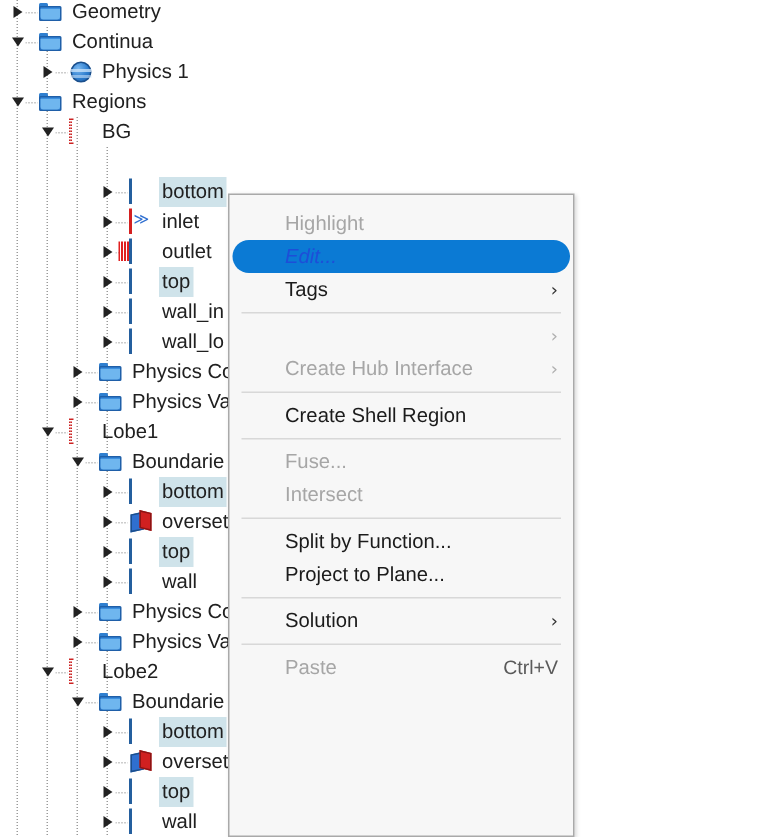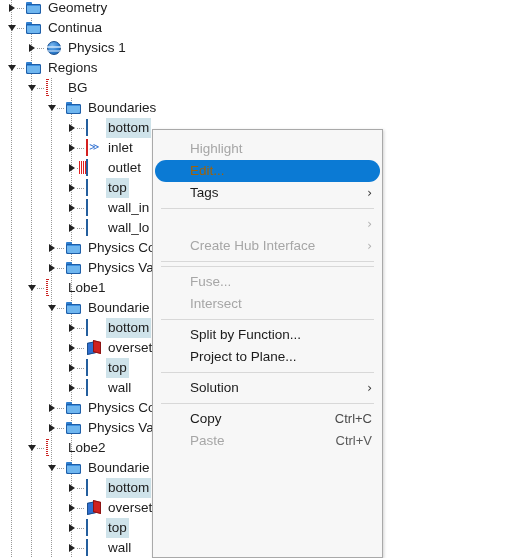--- a/index.html
+++ b/index.html
@@ -172,21 +172,22 @@
     box-sizing:border-box;
   }
   .mi{
     position:relative;height:22px;line-height:22px;
     font-size:13.5px;color:#1b1b1b;
     padding-left:37px;padding-right:20px;
     white-space:nowrap;
   }
   .mi.disabled{color:#a6a6a6;}
   .mi.hl{
-    color:#a16207;
+    color:#1d4ed8;
+    font-style:italic;
   }
   .mi.hl .hlbg{
     position:absolute;left:2px;right:2px;top:0;bottom:0;
     background:#0b7ad4;border-radius:11px;
   }
   .mi .txt{position:relative;z-index:2;}
   .mi .accel{
     position:absolute;right:10px;top:0;z-index:2;
     color:#4a4a4a;font-size:13px;
   }
@@ -241,28 +242,20 @@
       <div class="lbl" style="left: 46px;">Regions</div>
     </div>
     <div class="row" style="top: 78px;">
       <div class="hguide" style="left: 37px; width: 8px;"></div>
       <div class="twisty" style="left: 26px;">
         <span class="tri-open"></span>
       </div>
       <span class="ico" style="left: 46px;"><span class="wave regionbox"></span></span>
       <div class="lbl" style="left: 66px;">BG</div>
     </div>
-    <div class="row" style="top: 98px;">
-      <div class="hguide" style="left: 57px; width: 8px;"></div>
-      <div class="twisty" style="left: 46px;">
-        <span class="tri-open"></span>
-      </div>
-      <span class="ico" style="left: 66px;"><span class="folder"><span class="tab"></span><span class="body"></span><span class="flap"></span></span></span>
-      <div class="lbl" style="left: 86px;">Boundaries</div>
-    </div>
     <div class="row" style="top: 118px;">
       <div class="hguide" style="left: 77px; width: 8px;"></div>
       <div class="twisty" style="left: 66px;">
         <span class="tri-closed"></span>
       </div>
       <span class="ico" style="left: 86px;"><span class="wave red"></span></span>
       <div class="lbl sel" style="left: 106px;">bottom</div>
     </div>
     <div class="row" style="top: 138px;">
       <div class="hguide" style="left: 77px; width: 8px;"></div>
@@ -435,24 +428,24 @@
   </div>
 
 <div id="menu" style="left: 152px; top: 129px; width: 231px; height: 429px; padding-top: 8px;">
     <div class="mi disabled"><span class="txt">Highlight</span></div>
     <div class="mi hl"><span class="hlbg"></span><span class="txt">Edit...</span></div>
     <div class="mi"><span class="txt">Tags</span><span class="chev">›</span></div>
     <div class="msep"></div>
     <div class="mi disabled"><span class="chev">›</span></div>
     <div class="mi disabled"><span class="txt">Create Hub Interface</span><span class="chev">›</span></div>
     <div class="msep"></div>
+    <div class="mi"><span class="txt">Create Shell Region</span></div>
     <div class="msep"></div>
     <div class="mi disabled"><span class="txt">Fuse...</span></div>
     <div class="mi disabled"><span class="txt">Intersect</span></div>
     <div class="msep"></div>
     <div class="mi"><span class="txt">Split by Function...</span></div>
     <div class="mi"><span class="txt">Project to Plane...</span></div>
     <div class="msep"></div>
     <div class="mi"><span class="txt">Solution</span><span class="chev">›</span></div>
     <div class="msep"></div>
-    <div class="mi"><span class="txt">Copy</span><span class="accel">Ctrl+C</span></div>
     <div class="mi disabled"><span class="txt">Paste</span><span class="accel">Ctrl+V</span></div>
   </div>
 
 </body></html>

